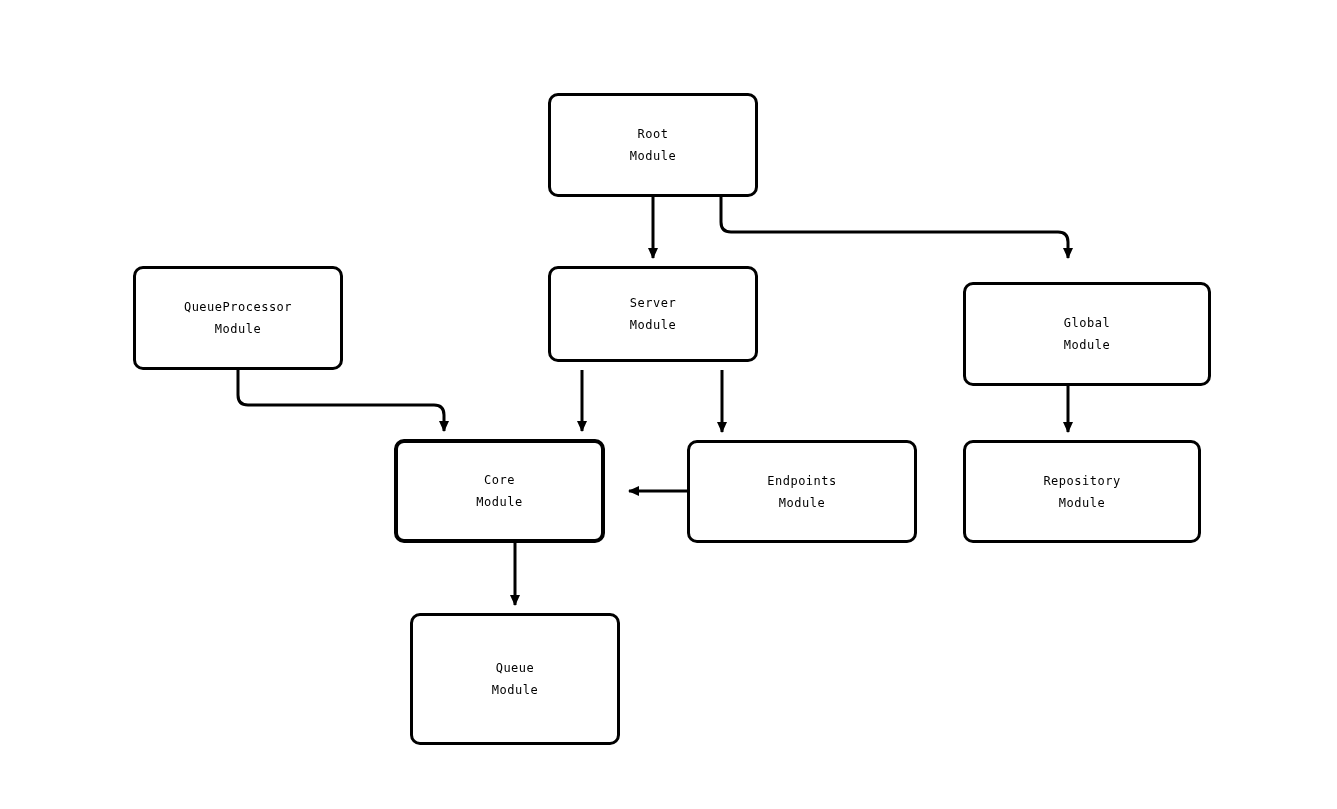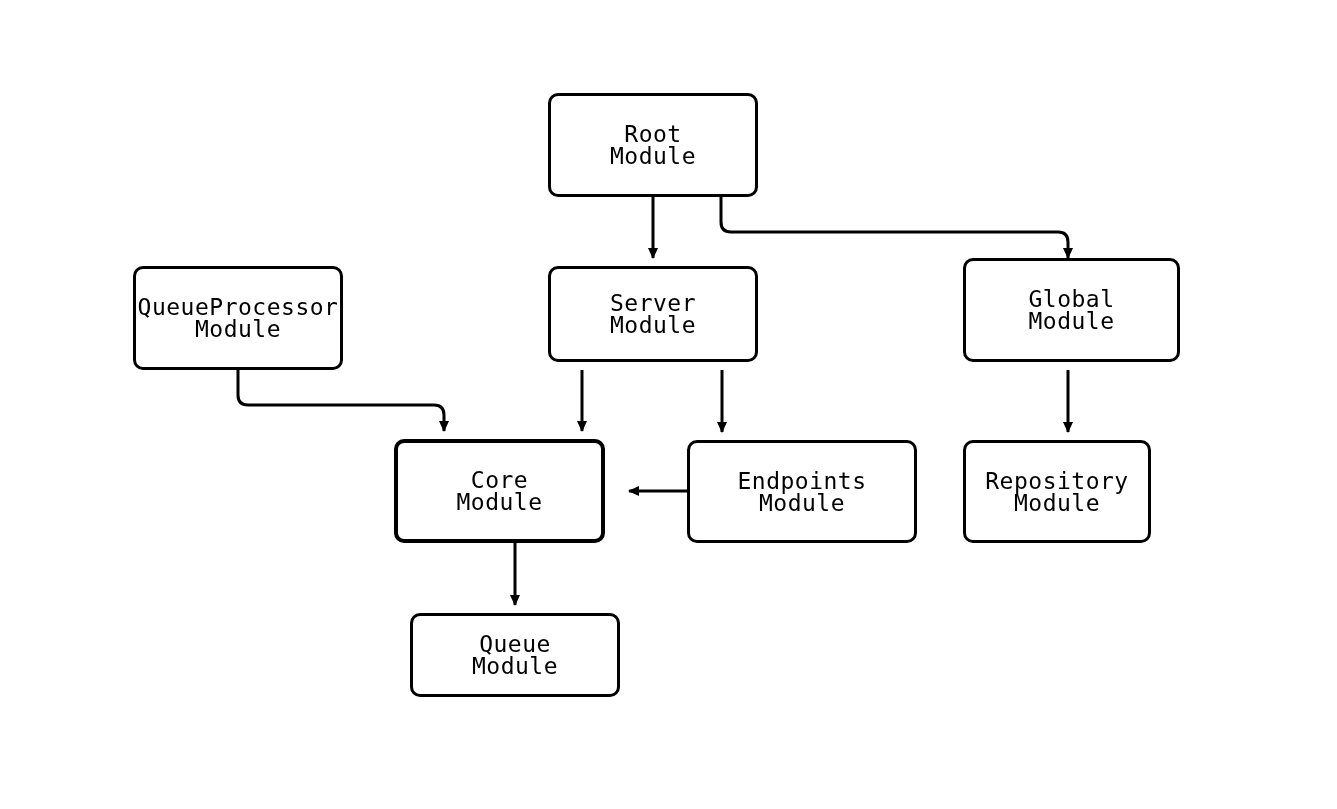--- a/index.html
+++ b/index.html
@@ -33,21 +33,21 @@
     align-items: center;
     justify-content: center;
     z-index: 2;
   }
   .node.thick {
     border-width: 4px;
   }
   .node-label {
     text-align: center;
     color: #000000;
-    font-size: 23px;
+    font-size: 12px;
     line-height: 22px;
     letter-spacing: 0.5px;
     white-space: pre;
     user-select: none;
   }
 </style>
 </head>
 <body>
 
 <div id="canvas">
@@ -81,38 +81,38 @@
   <div class="node" style="left: 133px; top: 266px; width: 210px; height: 104px;">
     <span class="node-label">QueueProcessor
 Module</span>
   </div>
 
   <div class="node" style="left: 548px; top: 266px; width: 210px; height: 96px;">
     <span class="node-label">Server
 Module</span>
   </div>
 
-  <div class="node" style="left: 963px; top: 258px; width: 217px; height: 104px;">
+  <div class="node" style="left: 963px; top: 282px; width: 248px; height: 104px;">
     <span class="node-label">Global
 Module</span>
   </div>
 
   <div class="node thick" style="left: 394px; top: 439px; width: 211px; height: 104px;">
     <span class="node-label">Core
 Module</span>
   </div>
 
   <div class="node" style="left: 687px; top: 440px; width: 230px; height: 103px;">
     <span class="node-label">Endpoints
 Module</span>
   </div>
 
-  <div class="node" style="left: 963px; top: 440px; width: 188px; height: 103px;">
+  <div class="node" style="left: 963px; top: 440px; width: 238px; height: 103px;">
     <span class="node-label">Repository
 Module</span>
   </div>
 
-  <div class="node" style="left: 410px; top: 613px; width: 210px; height: 84px;">
+  <div class="node" style="left: 410px; top: 613px; width: 210px; height: 132px;">
     <span class="node-label">Queue
 Module</span>
   </div>
 
 </div>
 
 </body></html>

